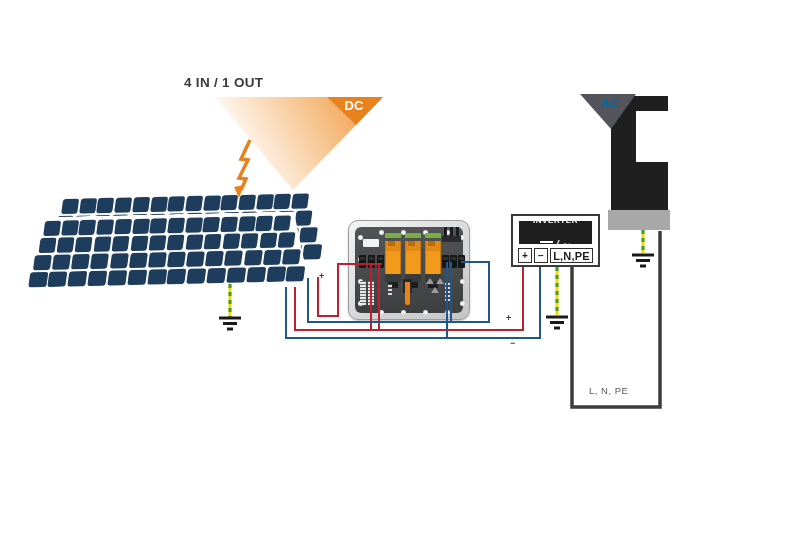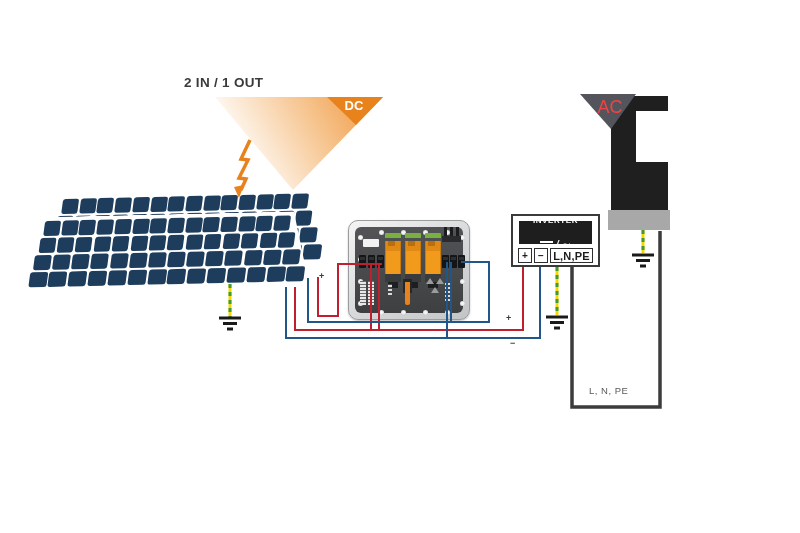--- a/index.html
+++ b/index.html
@@ -4,21 +4,21 @@
 <style>
   html,body{margin:0;padding:0;background:#ffffff;}
   .canvas{position:relative;width:800px;height:533px;background:#ffffff;overflow:hidden;
           font-family:"Liberation Sans",sans-serif;}
   .abs{position:absolute;}
   svg{position:absolute;left:0;top:0;overflow:visible;}
 
   
   .title{left:184px;top:75px;font-size:13.5px;font-weight:bold;color:#3a3a3a;letter-spacing:.3px;}
   .dc-label{left:339px;top:98px;width:30px;text-align:center;font-size:13px;font-weight:bold;color:#ffffff;}
-  .ac-label{left:595px;top:97px;width:30px;text-align:center;font-size:18px;font-weight:normal;color:#ef4444;}
+  .ac-label{left:595px;top:97px;width:30px;text-align:center;font-size:12px;font-weight:bold;color:#0369a1;}
   .wire-label{font-size:9px;font-weight:bold;color:#3c3c3c;line-height:9px;}
   .cable-label{left:589px;top:385px;font-size:9.5px;color:#5a5a5a;letter-spacing:.5px;}
 
   
   .panel{transform:rotate(-1.3deg);transform-origin:top left;}
   .panel-row{position:absolute;display:flex;gap:2px;height:15px;}
   .pv-cell{height:15px;border-radius:2.5px;background:#1E3D5C;transform:skewX(-9deg);flex:none;}
   .front-back{background:#ffffff;}
 
   
@@ -348,21 +348,21 @@
     </g>
 
     <g fill="none" stroke="#20578A" stroke-width="2">
       <path d="M308,278 L308,322 L489,322 L489,262 L461,262"></path>
       <path d="M286,287 L286,338 L540,338 L540,267"></path>
       <path d="M447,262 L447,338"></path>
       <path d="M451,262 L451,322"></path>
     </g>
   </svg>
 
-  <span class="abs title">2 IN / 1 OUT</span>
+  <span class="abs title">4 IN / 1 OUT</span>
   <span class="abs dc-label">DC</span>
   <span class="abs ac-label">AC</span>
 
   <span class="abs wire-label" style="left:297px;top:271px;">−</span>
   <span class="abs wire-label" style="left:319px;top:272px;">+</span>
   <span class="abs wire-label" style="left:506px;top:314px;">+</span>
   <span class="abs wire-label" style="left:510px;top:339px;">−</span>
   <span class="abs cable-label">L, N, PE</span>
 
 </div>

